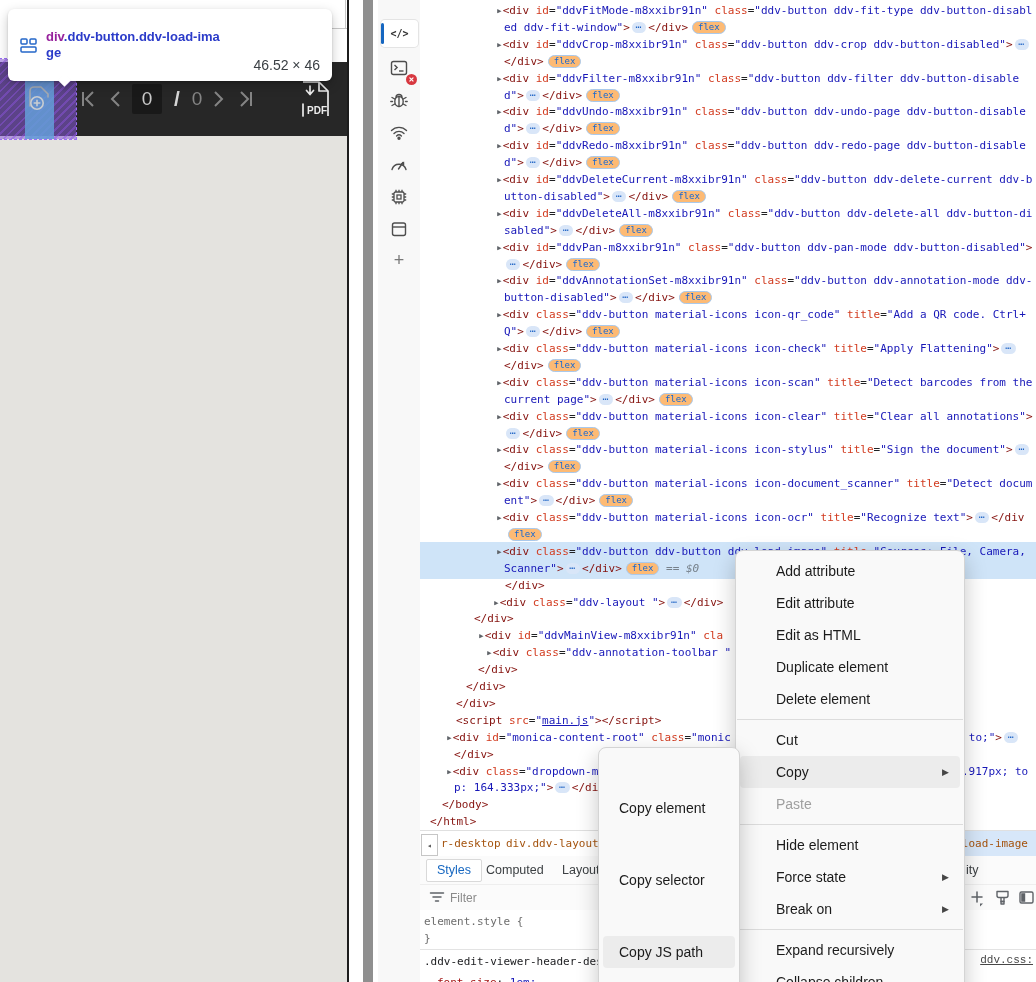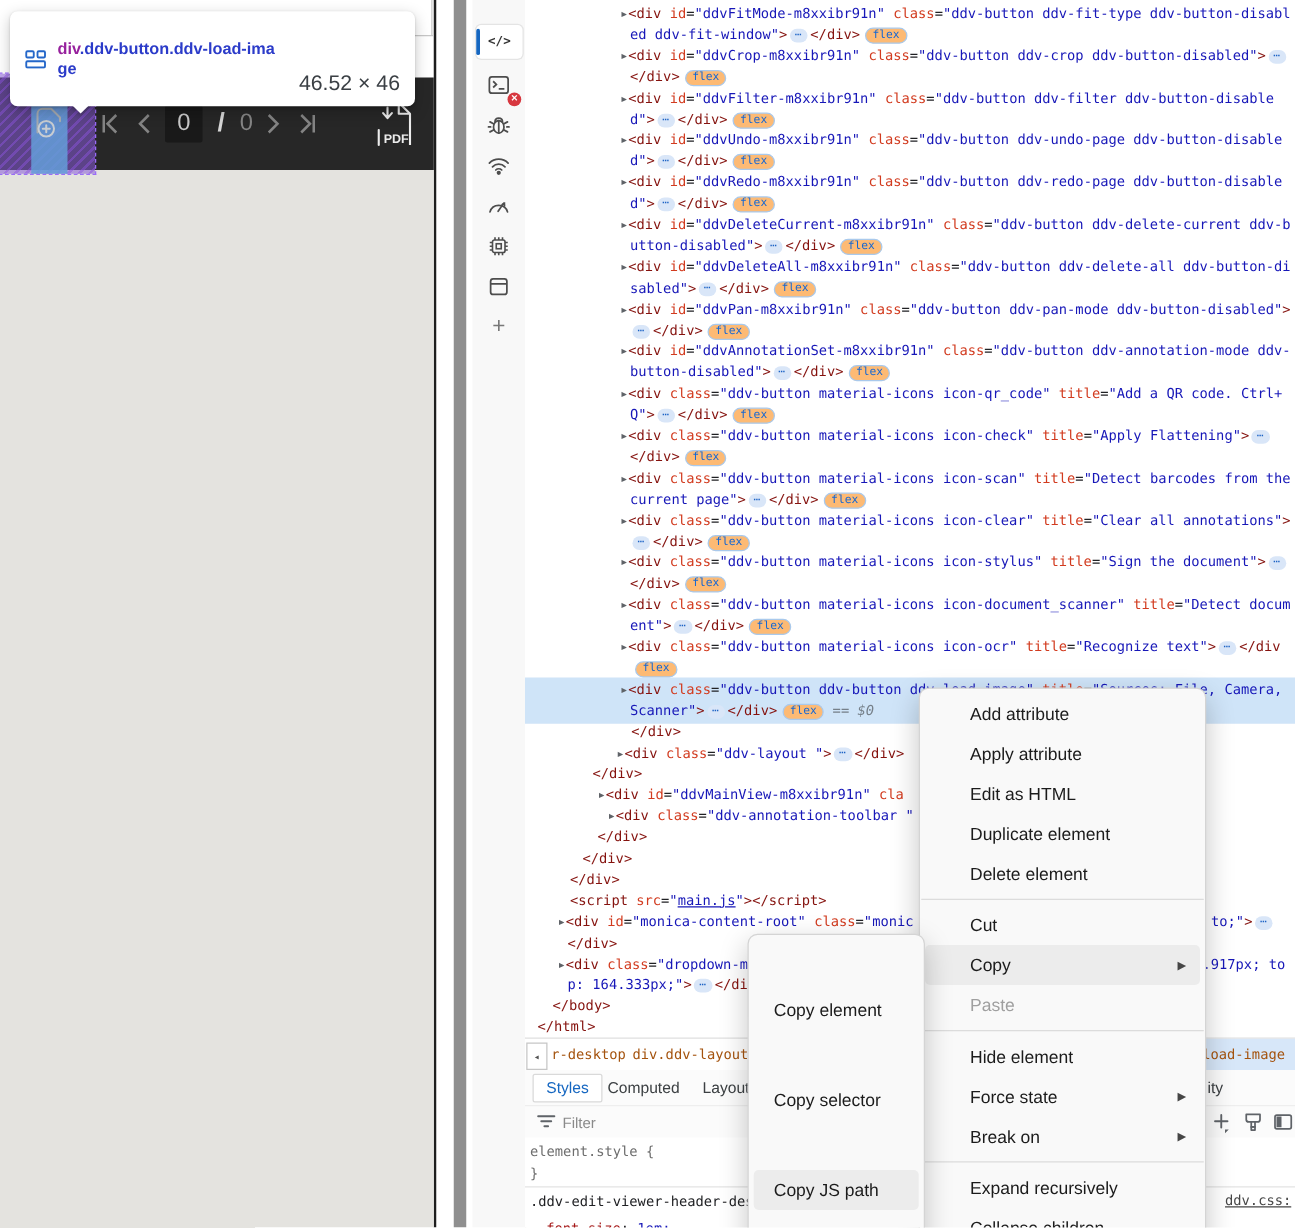--- a/index.html
+++ b/index.html
@@ -27,21 +27,21 @@
   .total{color:#858585;font-size:19px;margin-left:2px;}
   .pdf-btn{position:absolute;right:14px;top:80px;z-index:4;}
   
   .tooltip{position:absolute;left:8px;top:9px;width:300px;background:#fff;border-radius:6px;z-index:60;
      box-shadow:0 1px 2px rgba(0,0,0,.18),0 4px 12px rgba(0,0,0,.22);
      display:flex;align-items:center;padding:8px 12px;}
   .tooltip:after{content:"";position:absolute;left:52px;bottom:-4px;width:9px;height:9px;background:#fff;
      transform:rotate(45deg);box-shadow:2px 2px 3px rgba(0,0,0,.12);}
   .tt-sel{margin-left:9px;font-weight:bold;font-size:13px;line-height:16px;width:178px;word-break:break-all;}
   .tt-tag{color:#97219d}.tt-cls{color:#2b3bc9}
-  .tt-dims{margin-left:auto;color:#3b4045;font-size:17px;white-space:nowrap;margin-top:40px;}
+  .tt-dims{margin-left:auto;color:#3b4045;font-size:14px;white-space:nowrap;margin-top:40px;}
   
   .page-scrollbar{position:absolute;left:362px;top:0;width:13px;height:982px;background:#fff;}
   .page-scroll-thumb{position:absolute;left:1px;top:0;width:10px;height:982px;background:#8f8f8f;}
   
   .activity{position:absolute;left:378px;top:0;width:42px;height:982px;background:#f8f8f8;
             border-right:1px solid #ededed;}
   .act-slot{position:absolute;left:0;width:42px;height:28px;display:flex;align-items:center;justify-content:center;color:#4d4d4d;}
   .act-chip{position:absolute;left:3px;top:20px;width:37px;height:27px;background:#fff;border-radius:4px;
             box-shadow:0 0 0 1px #e4e4e4;display:flex;align-items:center;justify-content:center;}
   .act-chip .bluebar{position:absolute;left:0;top:3px;width:3px;height:21px;background:#1566c0;border-radius:2px;}
@@ -79,21 +79,21 @@
      border-top:1px solid #eee;border-bottom:1px solid #e6e6e6;}
   .filter-input{position:absolute;left:28px;top:3px;width:280px;height:18px;border:0;background:transparent;
      font-size:12px;color:#444;outline:none;font-family:"Liberation Sans",sans-serif;}
   .filter-input::placeholder{color:#8a8a8a}
   .fbar-ico{position:absolute;top:4px;color:#5f6368;}
   .stylescontent{position:absolute;left:420px;top:910px;width:616px;height:72px;background:#fff;
      font-family:"DejaVu Sans Mono",monospace;font-size:11px;color:#202124;}
   .sc-row{position:absolute;white-space:pre;line-height:15px;text-align:center;}
   .sc-gray{color:#6e6e6e}
   .sc-divider{position:absolute;left:0;top:39px;width:616px;height:1px;background:#e3e3e3;}
-  .sc-link{position:absolute;right:3px;top:44px;color:#474747;text-decoration:underline;}
+  .sc-link{position:absolute;right:3px;top:44px;color:#474747;text-decoration:underline;font-family:Liberation Mono, monospace;}
   .sc-prop{color:#a31515}.sc-val{color:#1717b8}
   
   .menu{position:absolute;background:#f9f9f9;border:1px solid #d4d4d4;border-radius:8px;
      box-shadow:0 8px 22px rgba(0,0,0,.22);padding:4px 0;font-size:14px;color:#1b1b1b;}
   .menu-main{left:735px;top:550px;width:228px;height:452px;z-index:40;}
   .menu-sub{left:598px;top:747px;width:140px;z-index:45;}
   .mi{height:32px;display:flex;align-items:center;margin:0 4px;border-radius:4px;padding-left:36px;}
   .menu-sub .mi{padding-left:16px;margin-top:40px;}
   .mi.hl{background:#ececec;}
   .mi.disabled{color:#9f9f9f;}
@@ -336,21 +336,21 @@
   <div class="sc-row" style="left:4px;top:44px">.ddv-edit-viewer-header-des</div>
   <a class="sc-link">ddv.css:</a>
   <div class="sc-row" style="left:17px;top:65px"><span class="sc-prop">font-size</span><span>: </span><span class="sc-val">1em;</span></div>
 </div>
 
 <div class="menu menu-main" id="menuMain">
     <div class="mi">
       <span>Add attribute</span>
     </div>
     <div class="mi">
-      <span>Apply attribute</span>
+      <span>Edit attribute</span>
     </div>
     <div class="mi">
       <span>Edit as HTML</span>
     </div>
     <div class="mi">
       <span>Duplicate element</span>
     </div>
     <div class="mi">
       <span>Delete element</span>
     </div>

